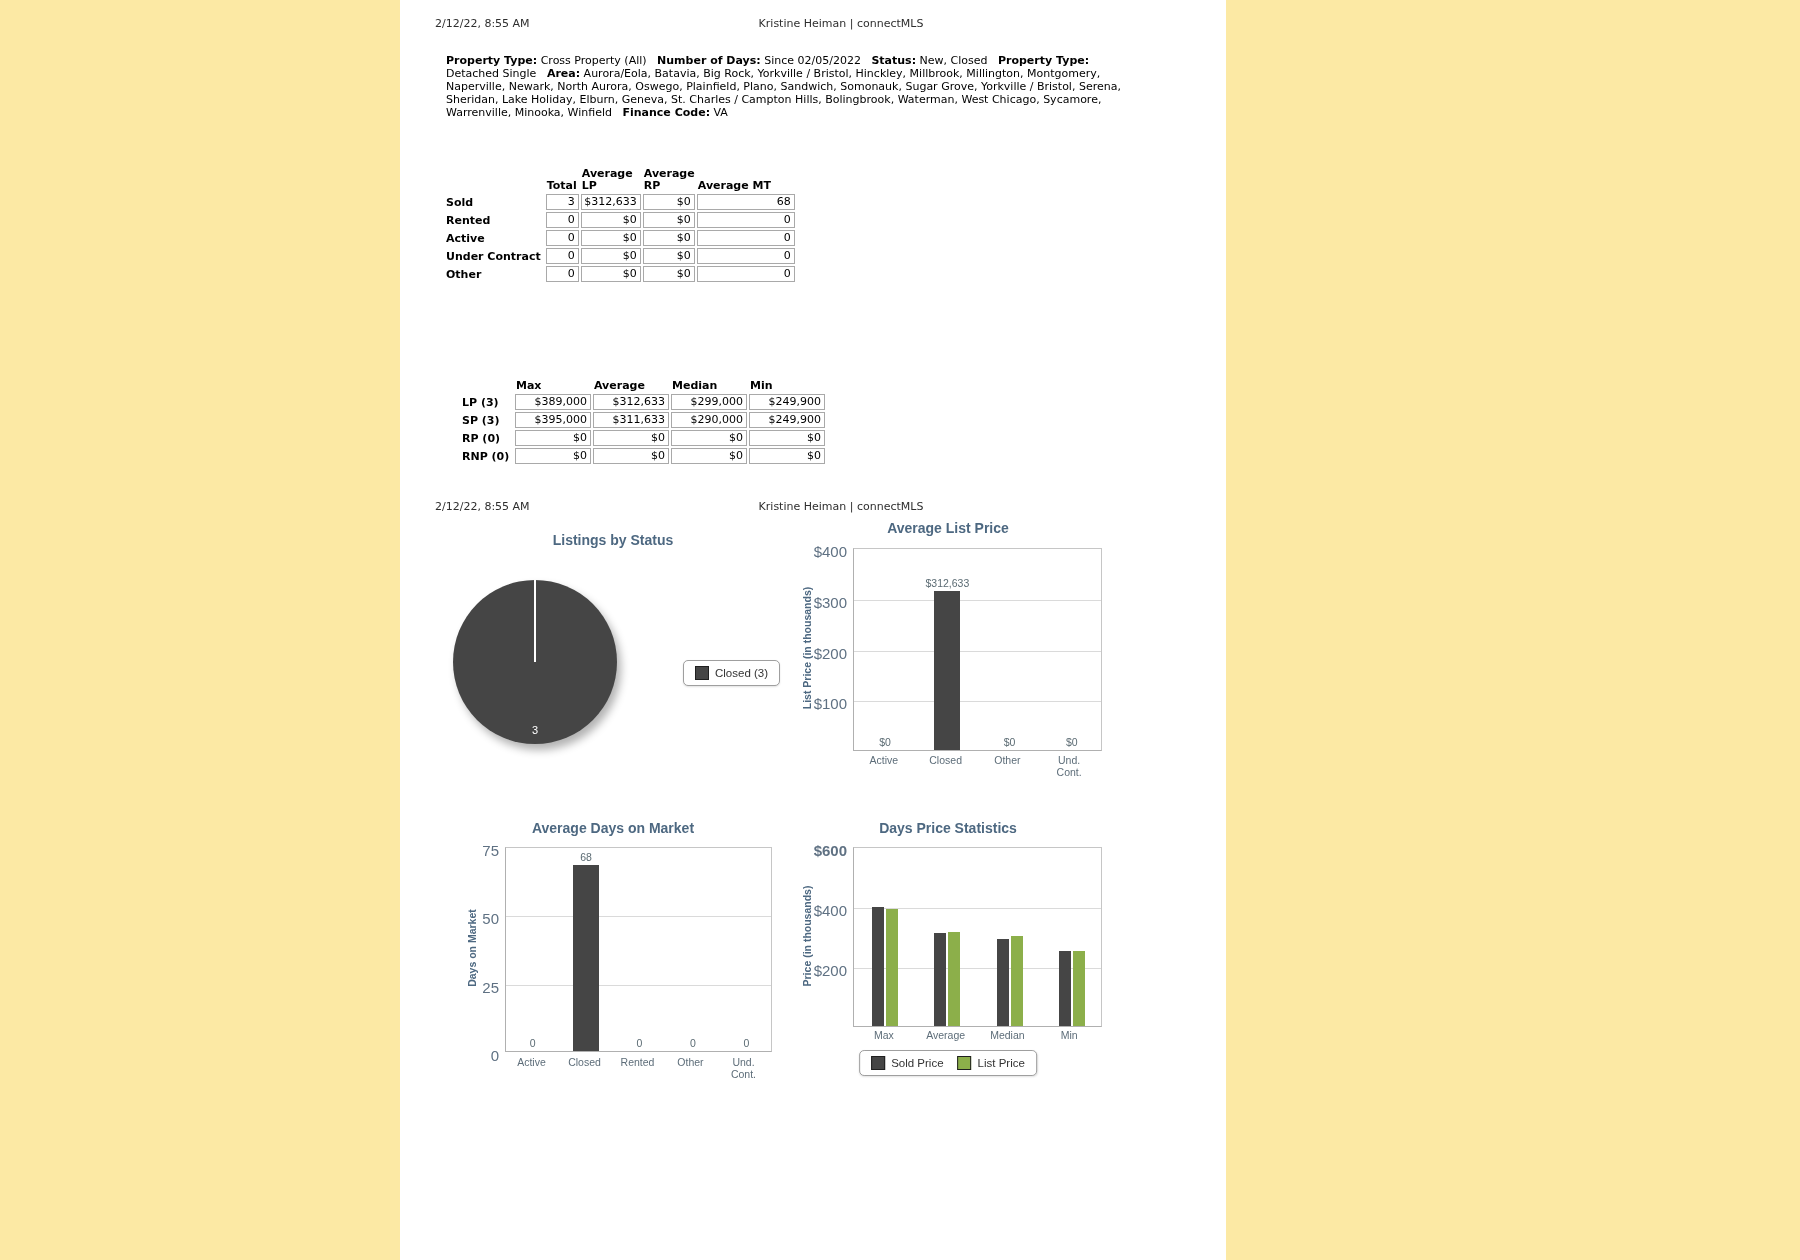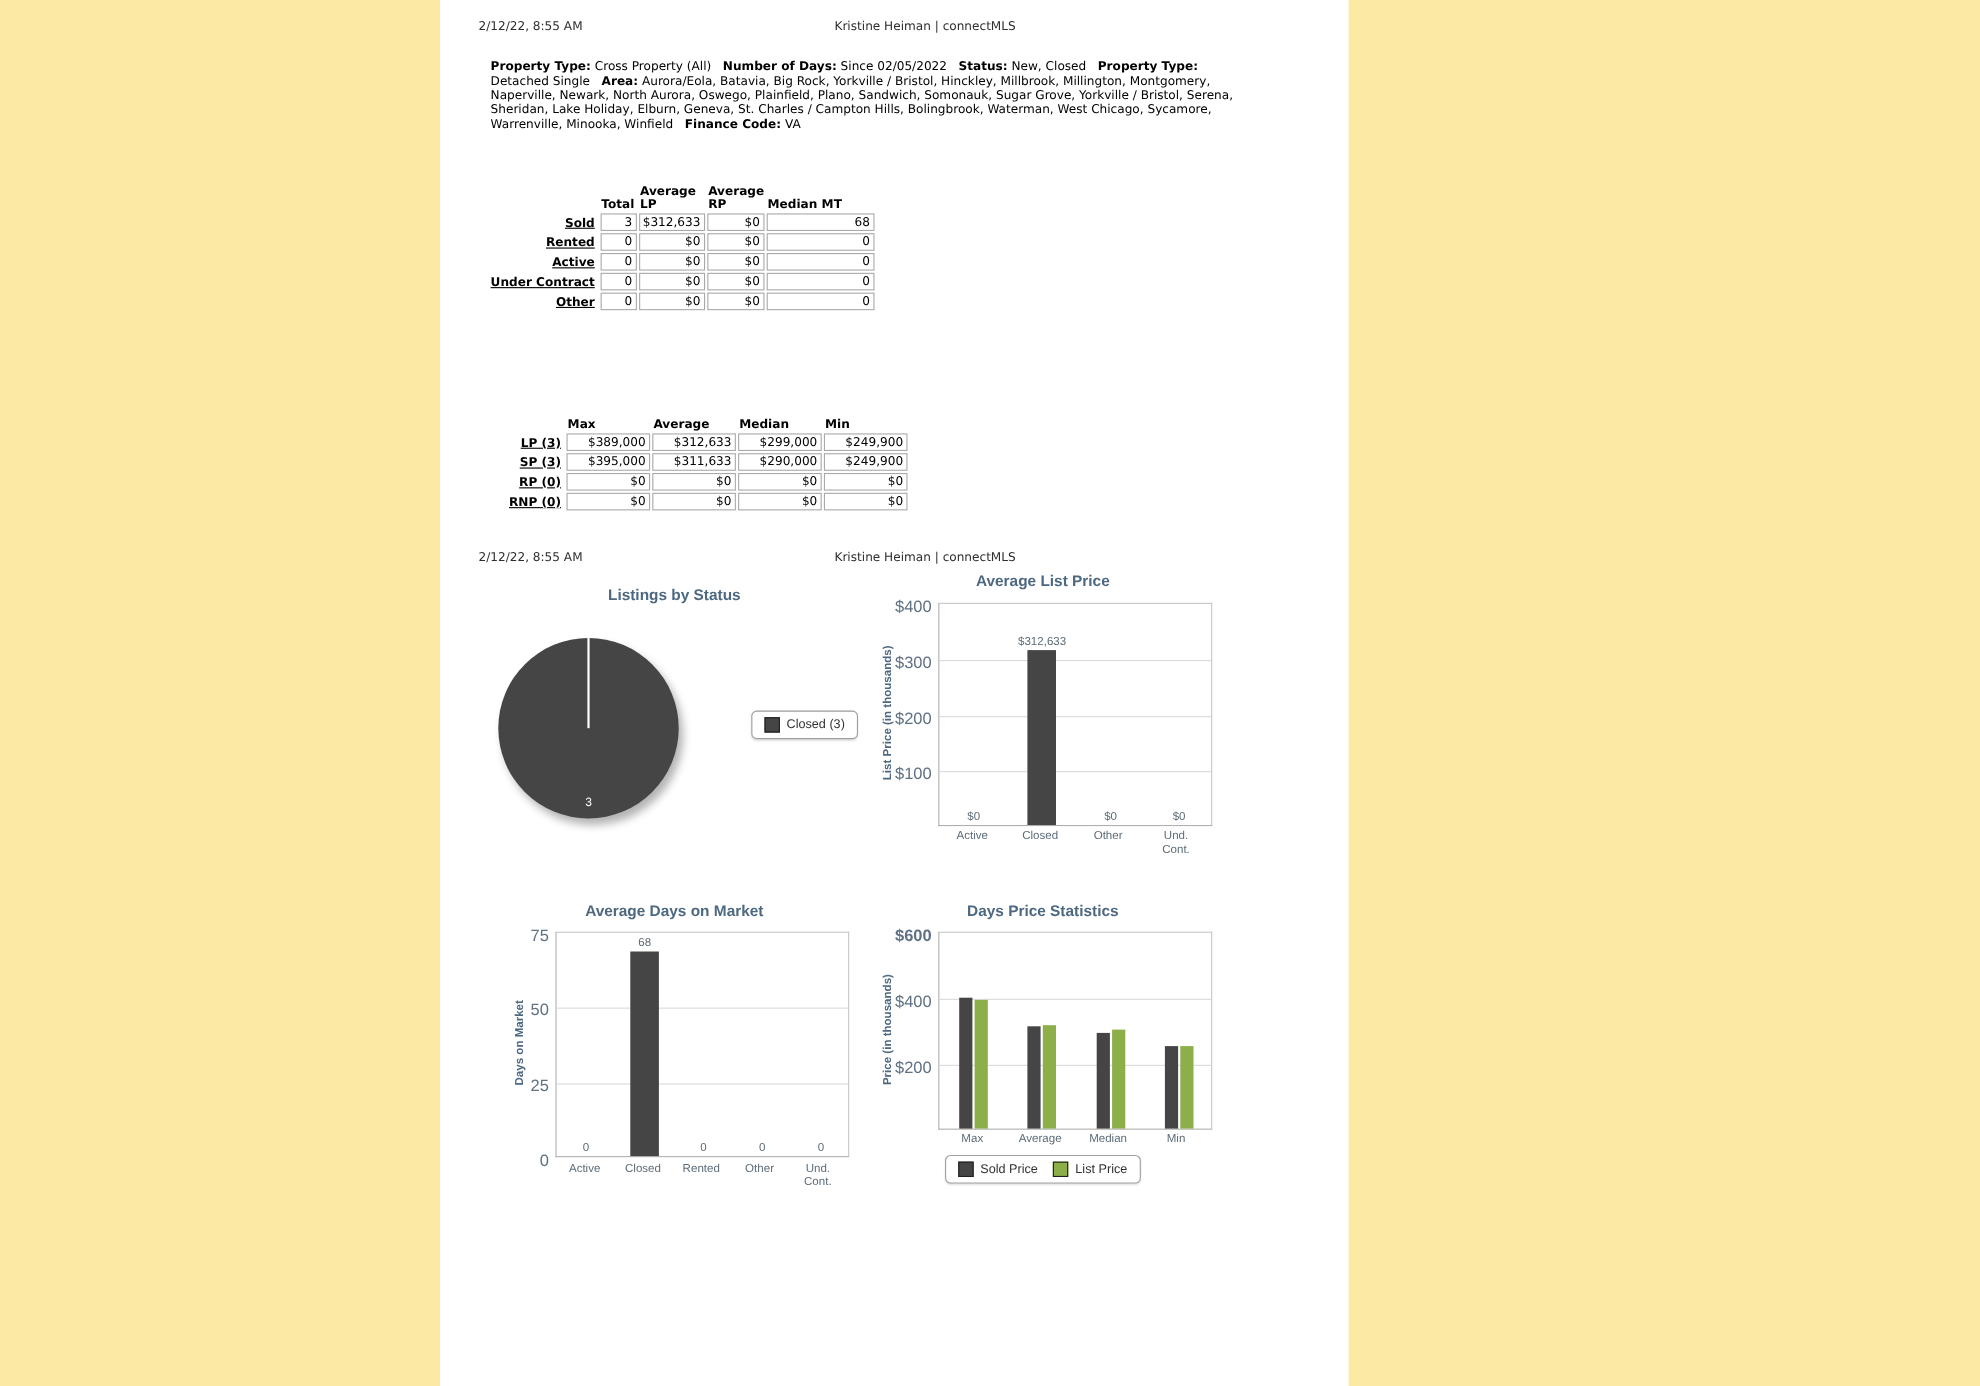--- a/index.html
+++ b/index.html
@@ -14,21 +14,21 @@
   .criteria{position:absolute;left:46px;top:54px;width:684px;font-size:11px;line-height:13px;color:#000;}
   .criteria b{font-weight:bold;}
 
   table.rpt{border-collapse:separate;border-spacing:2px;font-size:11px;color:#000;position:absolute;
             font-family:"DejaVu Sans",sans-serif;}
   #summary-table{left:44px;top:166px;}
   #price-table{left:60px;top:378px;}
   .rpt thead th{font-weight:bold;text-align:left;vertical-align:bottom;line-height:12px;
                 white-space:pre-line;padding:0 0 0 1px;}
   #summary-table thead th:nth-child(2){text-align:center;padding-right:2px;}
-  .rpt th.rlabel{font-weight:bold;text-align:right;padding:0 3px 0 0;white-space:nowrap;text-decoration:underline;}
+  .rpt th.rlabel{font-weight:bold;text-align:left;padding:0 3px 0 0;white-space:nowrap;}
   .rpt td.cellbox{border:1px solid #a9a9a9;background:#fff;text-align:right;
                   padding:0 3px 0 1px;height:14px;line-height:14px;}
   #summary-table th.rlabel{min-width:92px;}
   #summary-table td:nth-child(2){width:26px;}
   #summary-table td:nth-child(3){width:54px;}
   #summary-table td:nth-child(4){width:46px;}
   #summary-table td:nth-child(5){width:92px;}
   #price-table th.rlabel{min-width:48px;}
   #price-table td{width:70px;}
 
@@ -68,21 +68,21 @@
 
   <table class="rpt" id="summary-table">
       <thead>
         <tr>
           <th class="rlabel"></th>
           <th>Total</th>
           <th>Average
 LP</th>
           <th>Average
 RP</th>
-          <th>Median MT</th>
+          <th>Average MT</th>
         </tr>
       </thead>
       <tbody>
         <tr>
           <th class="rlabel">Sold</th>
           <td class="cellbox">3</td>
           <td class="cellbox">$312,633</td>
           <td class="cellbox">$0</td>
           <td class="cellbox">68</td>
         </tr>
@@ -163,21 +163,21 @@
     <span class="date">2/12/22, 8:55 AM</span>
     <span class="user">Kristine Heiman | connectMLS</span>
   </div>
 
   <div class="chart" style="left:46px;top:528px;width:334px;height:250px;">
     <div class="chart-title">Listings by Status</div>
     <div class="pie" style="left: 7px; top: 52px; width: 164px; height: 164px; background: rgb(69, 69, 69);">
       <div class="pieline"></div>
     </div>
     <div class="pielabel" style="left:49px;top:196px;width:80px;">3</div>
-    <div class="legendbox" style="left:237px;top:118px;">
+    <div class="legendbox" style="left:237px;top:132px;">
       <span class="lentry">
         <span class="swatch" style="background: rgb(69, 69, 69);"></span>
         <span>Closed (3)</span>
       </span>
     </div>
   </div>
 
   <div class="chart" style="left:380px;top:516px;width:336px;height:270px;text-decoration:underline;">
     <div class="chart-title">Average List Price</div>
     <div class="ylabel" style="left:27px;top:132px;">List Price (in thousands)</div>

